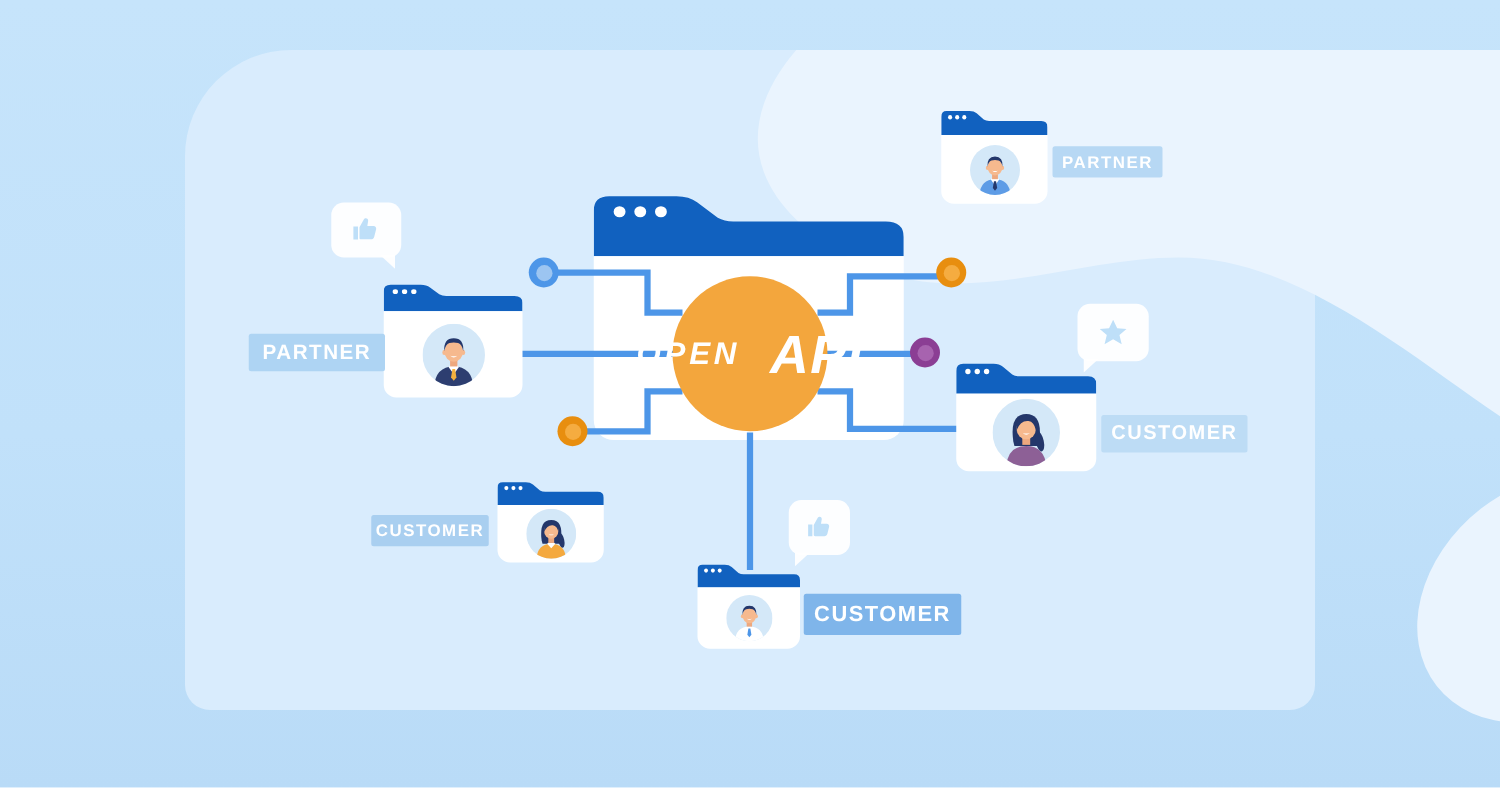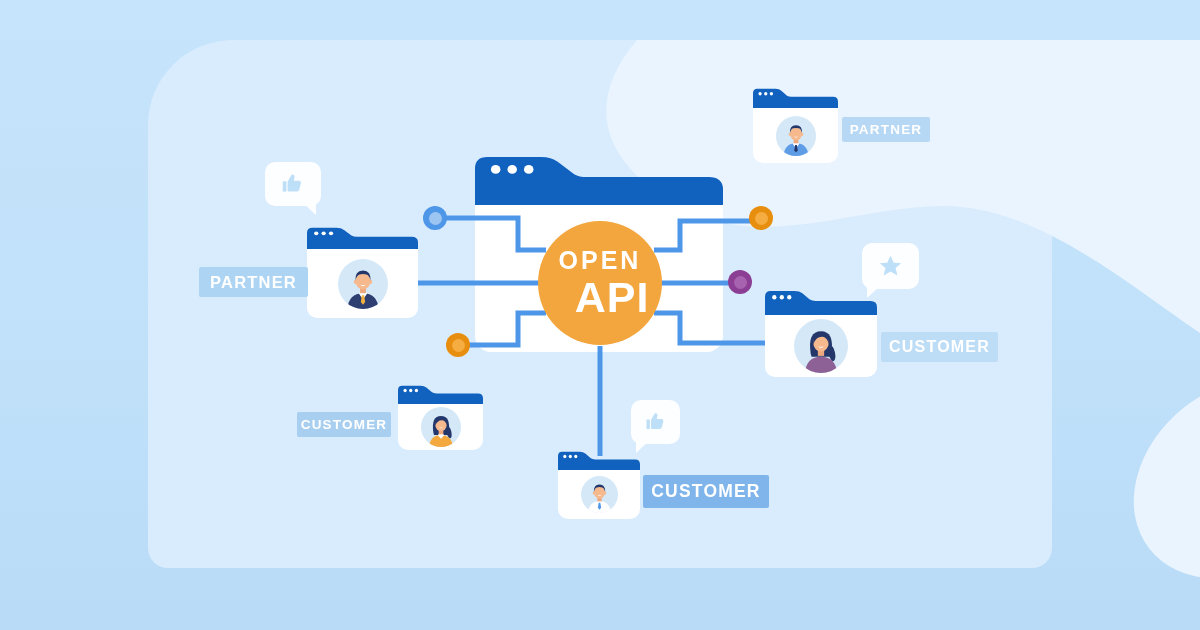--- a/index.html
+++ b/index.html
@@ -26,22 +26,22 @@
   
   .dot{position:absolute;width:24px;height:24px;border-radius:50%;z-index:3;
     display:flex;align-items:center;justify-content:center;}
   .dot::after{content:"";width:13px;height:13px;border-radius:50%;}
   .dot-blue{background:#4D96E8;}.dot-blue::after{background:#9CC5F1;}
   .dot-orange{background:#E88E0F;}.dot-orange::after{background:#F5AC40;}
   .dot-purple{background:#8B3E94;}.dot-purple::after{background:#A763AF;}
   
   .api-circle{
     position:absolute;left:538px;top:221px;width:124px;height:124px;border-radius:50%;
-    background:#F3A63D;z-index:3;display:flex;flex-direction:column;
-    align-items:center;justify-content:center;color:#FFFFFF;text-align:center;
+    background:#F3A63D;z-index:3;display:flex;flex-direction:row;
+    align-items:center;justify-content:center;color:#FFFFFF;text-align:center;font-style:italic;
   }
   .api-circle .l1{font-size:25px;font-weight:bold;letter-spacing:3px;line-height:1;}
   .api-circle .l2{font-size:43px;font-weight:bold;letter-spacing:1px;line-height:1;margin-top:3px;margin-left:24px;}
   
   .band{position:absolute;display:flex;align-items:center;justify-content:center;
     color:#FFFFFF;font-weight:bold;letter-spacing:1.2px;border-radius:2px;z-index:3;}
   .b1{left:842px;top:117px;width:88px;height:25px;font-size:13.5px;background:#B7D8F4;}
   .b2{left:199px;top:267px;width:109px;height:30px;font-size:16.5px;background:#AED4F3;}
   .b3{left:881px;top:332px;width:117px;height:30px;font-size:16px;background:#BDDCF5;}
   .b4{left:297px;top:412px;width:94px;height:25px;font-size:13.5px;background:#A9CFF0;}

